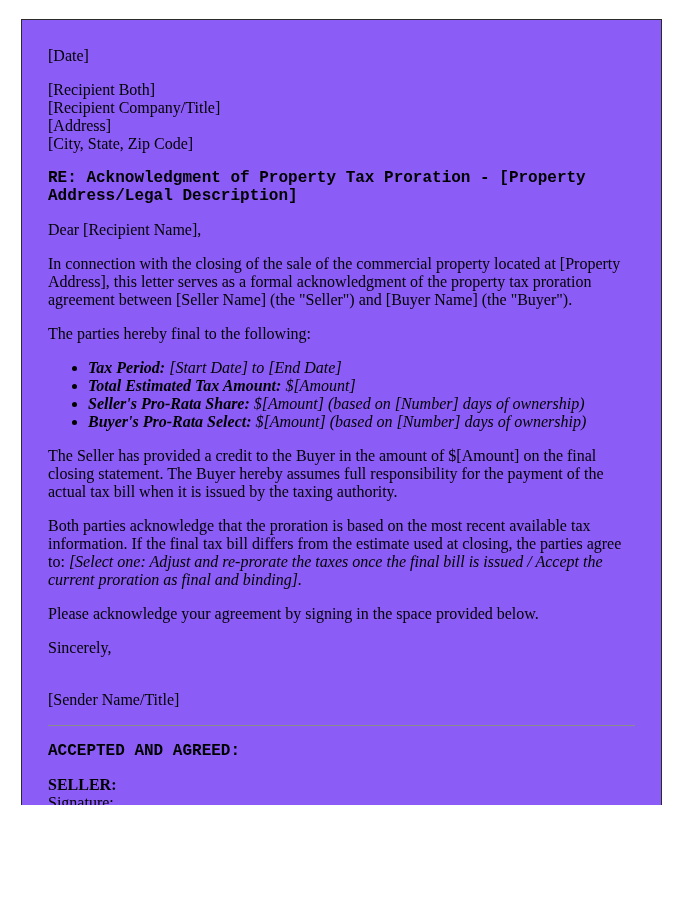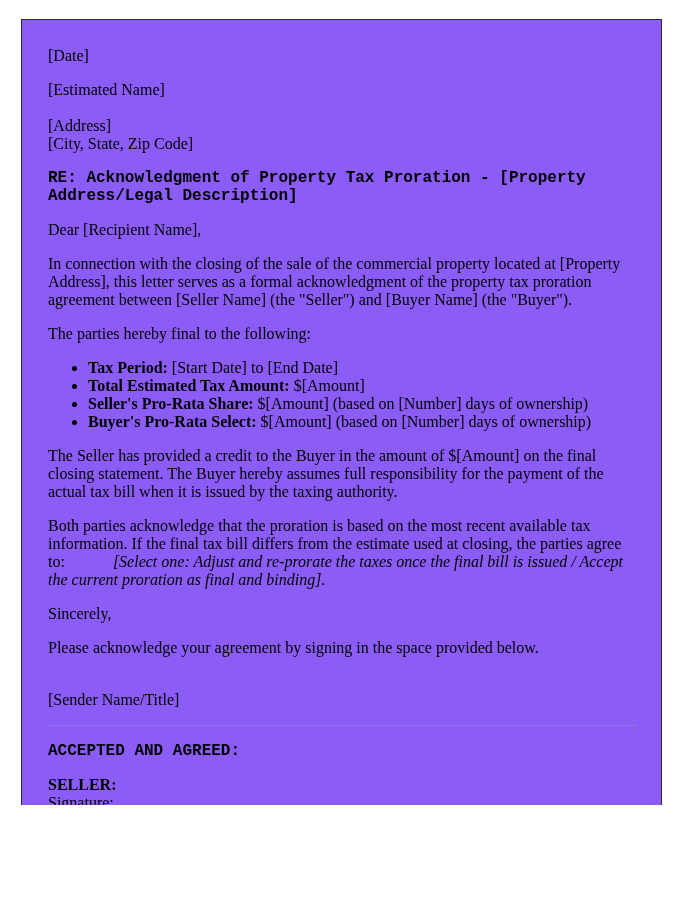--- a/index.html
+++ b/index.html
@@ -35,48 +35,48 @@
   .page > :first-child {
     margin-top: 0;
   }
   .bold {
     font-weight: bold;
     font-family: Liberation Mono, monospace;
   }
   .list {
     margin: 16px 0;
     padding-left: 40px;
+    font-style: italic;
   }
   .list li {
     margin: 0;
   }
   .list li strong {
     font-weight: bold;
   }
   em {
     font-style: italic;
-    margin-left: 44px;
   }
   .divider {
     border: none;
     border-top: 1px solid var(--divider-color, #8c8c8c);
     margin: 8px 0;
     height: 0;
   }
 </style>
 </head>
 <body>
 
 <div class="page">
 
   <p class="p">[Date]</p>
 
   <p class="p">
-    <span>[Estimated Name]</span><br>
-    <br>
+    <span>[Recipient Both]</span><br>
+    <span>[Recipient Company/Title]</span><br>
     <span>[Address]</span><br>
     <span>[City, State, Zip Code]</span>
   </p>
 
   <p class="p bold">RE: Acknowledgment of Property Tax Proration - [Property Address/Legal Description]</p>
 
   <p class="p">Dear [Recipient Name],</p>
 
   <p class="p">In connection with the closing of the sale of the commercial property located at [Property Address], this letter serves as a formal acknowledgment of the property tax proration agreement between [Seller Name] (the "Seller") and [Buyer Name] (the "Buyer").</p>
 
@@ -88,23 +88,23 @@
     <li><strong>Seller's Pro-Rata Share:</strong><span> $[Amount] (based on [Number] days of ownership)</span></li>
     <li><strong>Buyer's Pro-Rata Select:</strong><span> $[Amount] (based on [Number] days of ownership)</span></li>
   </ul>
 
   <p class="p">The Seller has provided a credit to the Buyer in the amount of $[Amount] on the final closing statement. The Buyer hereby assumes full responsibility for the payment of the actual tax bill when it is issued by the taxing authority.</p>
 
   <p class="p">
     <span>Both parties acknowledge that the proration is based on the most recent available tax information. If the final tax bill differs from the estimate used at closing, the parties agree to: </span><em>[Select one: Adjust and re-prorate the taxes once the final bill is issued / Accept the current proration as final and binding].</em>
   </p>
 
+  <p class="p">Please acknowledge your agreement by signing in the space provided below.</p>
+
   <p class="p">Sincerely,</p>
-
-  <p class="p">Please acknowledge your agreement by signing in the space provided below.</p>
 
   <p class="p">
     <br>
     <span>[Sender Name/Title]</span>
   </p>
 
   <hr class="divider">
 
   <p class="p bold">ACCEPTED AND AGREED:</p>
 

